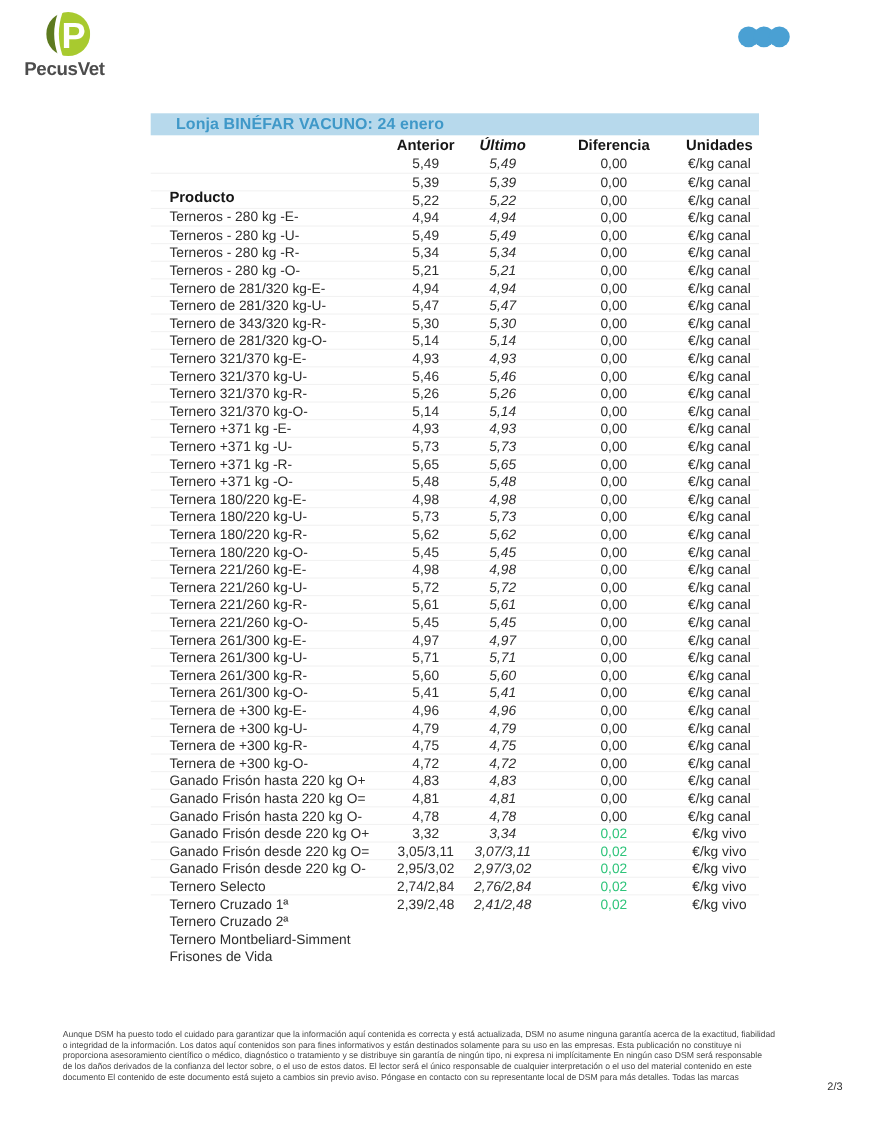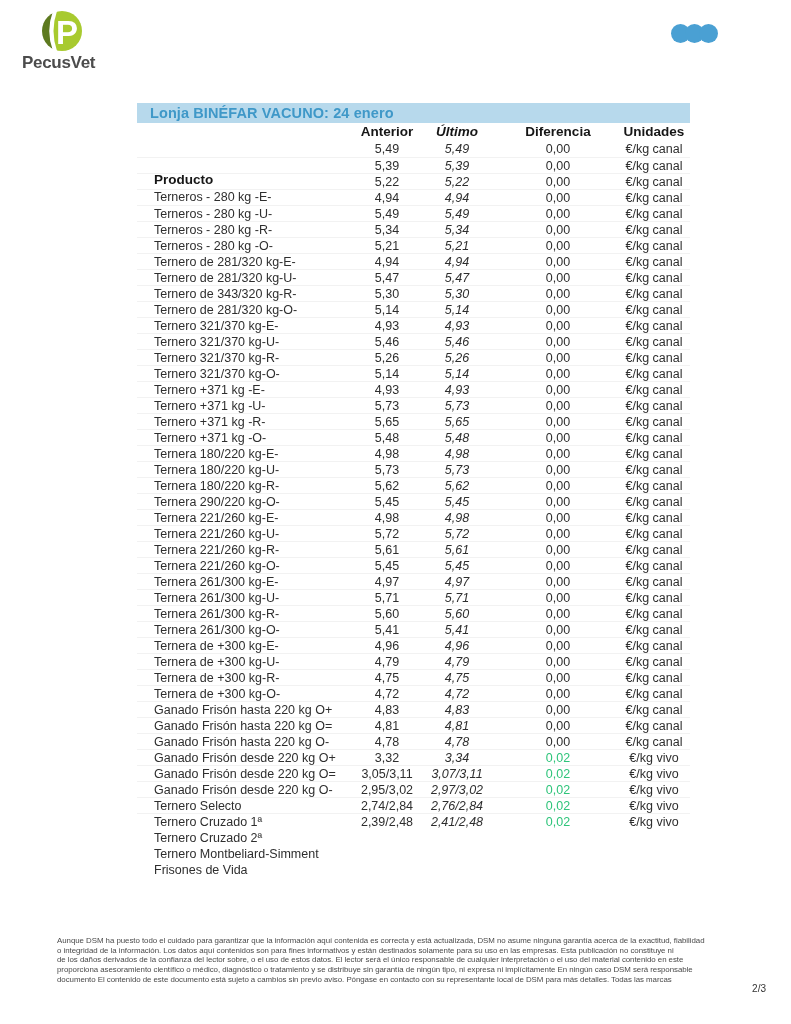--- a/index.html
+++ b/index.html
@@ -26,21 +26,21 @@
   .dots { position: absolute; left: 671px; top: 24px; display: flex; }
   .dot { width: 19px; height: 19px; border-radius: 50%; background: #4aa0d3; }
   .dot + .dot { margin-left: -5px; }
 
   
   .price-table { position: absolute; left: 137px; top: 103px; width: 553px; }
   .table-title {
     height: 20px; line-height: 20px;
     background: #b7d9ec; color: #3f98c8;
     font-size: 14.5px; font-weight: bold;
-    padding-left: 13px; letter-spacing: 0.1px;
+    padding-left: 23px; letter-spacing: 0.1px;
     white-space: nowrap;
   }
   .tr { position: relative; height: 16px; }
   .thead { height: 17px; margin-top: 1px; }
   .td {
     position: absolute; top: 0; line-height: 16px;
     font-size: 12.5px; white-space: nowrap; color: #2e2e2e;
   }
   .thead .td { font-weight: bold; font-size: 13.5px; color: #161616; }
   .c-prod { left: 17px; margin-top: 48px; }
@@ -251,21 +251,21 @@
 
     <div class="tr">
       <span class="td c-prod">Ternera 180/220 kg-R-</span>
       <span class="td c-ant">5,48</span>
       <span class="td c-ult">5,48</span>
       <span class="td c-dif">0,00</span>
       <span class="td c-uni">€/kg canal</span>
     </div>
 
     <div class="tr">
-      <span class="td c-prod">Ternera 290/220 kg-O-</span>
+      <span class="td c-prod">Ternera 180/220 kg-O-</span>
       <span class="td c-ant">4,98</span>
       <span class="td c-ult">4,98</span>
       <span class="td c-dif">0,00</span>
       <span class="td c-uni">€/kg canal</span>
     </div>
 
     <div class="tr">
       <span class="td c-prod">Ternera 221/260 kg-E-</span>
       <span class="td c-ant">5,73</span>
       <span class="td c-ult">5,73</span>
@@ -447,19 +447,19 @@
       <span class="td c-ult">2,41/2,48</span>
       <span class="td c-dif up">0,02</span>
       <span class="td c-uni">€/kg vivo</span>
     </div>
   </div>
   </div>
 
   <div class="footer">
       <div class="footer-line">Aunque DSM ha puesto todo el cuidado para garantizar que la información aquí contenida es correcta y está actualizada, DSM no asume ninguna garantía acerca de la exactitud, fiabilidad</div>
       <div class="footer-line">o integridad de la información. Los datos aquí contenidos son para fines informativos y están destinados solamente para su uso en las empresas. Esta publicación no constituye ni</div>
+      <div class="footer-line">proporciona asesoramiento científico o médico, diagnóstico o tratamiento y se distribuye sin garantía de ningún tipo, ni expresa ni implícitamente En ningún caso DSM será responsable</div>
       <div class="footer-line">de los daños derivados de la confianza del lector sobre, o el uso de estos datos. El lector será el único responsable de cualquier interpretación o el uso del material contenido en este</div>
-      <div class="footer-line">proporciona asesoramiento científico o médico, diagnóstico o tratamiento y se distribuye sin garantía de ningún tipo, ni expresa ni implícitamente En ningún caso DSM será responsable</div>
       <div class="footer-line">documento El contenido de este documento está sujeto a cambios sin previo aviso. Póngase en contacto con su representante local de DSM para más detalles. Todas las marcas</div>
     </div>
   <div class="page-number">2/3</div>
 
 </div>
 
 </body></html>

